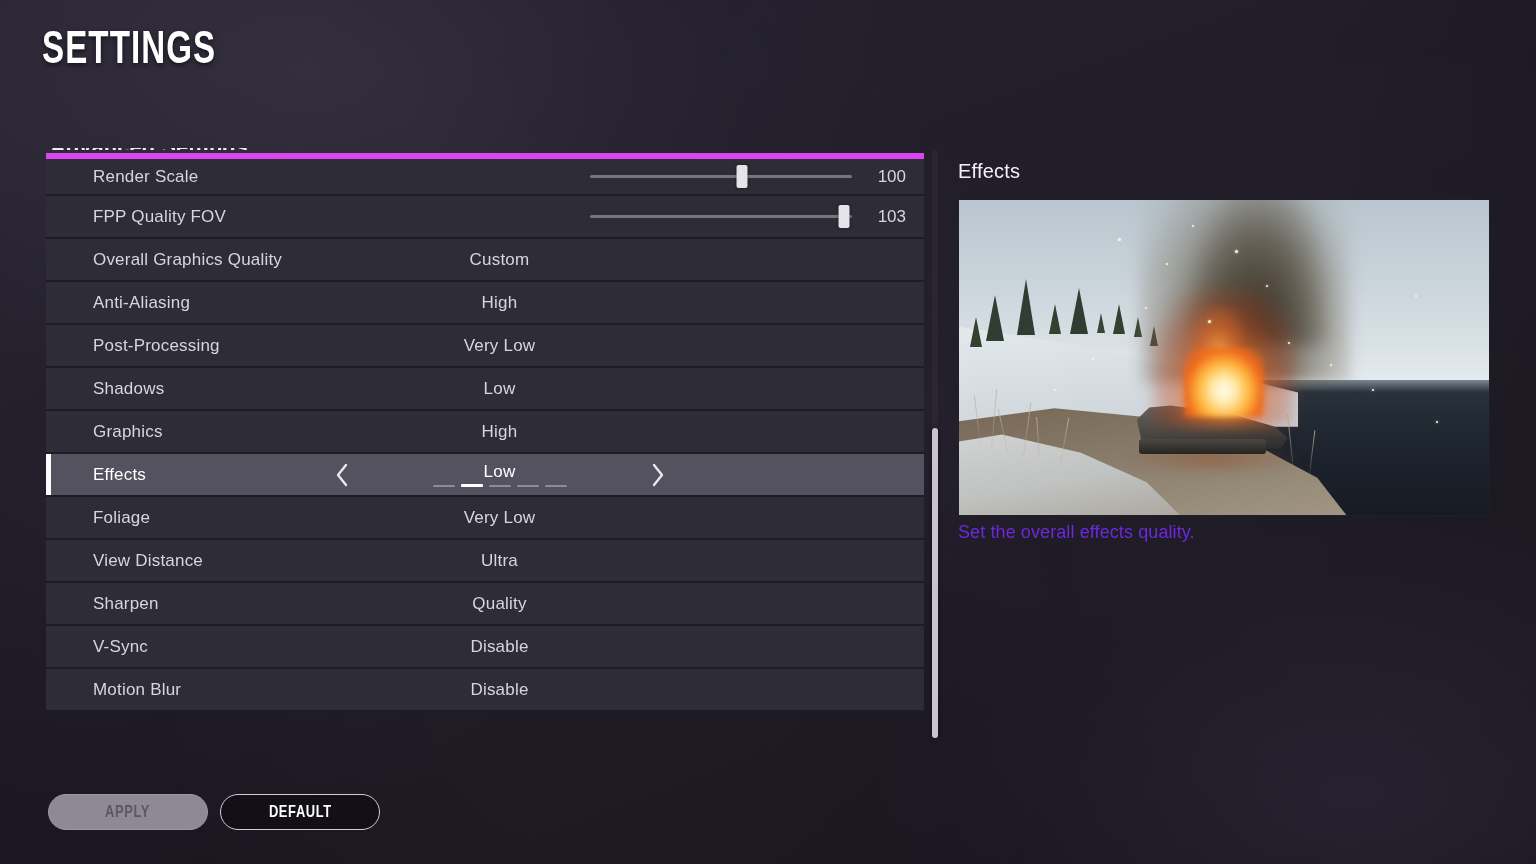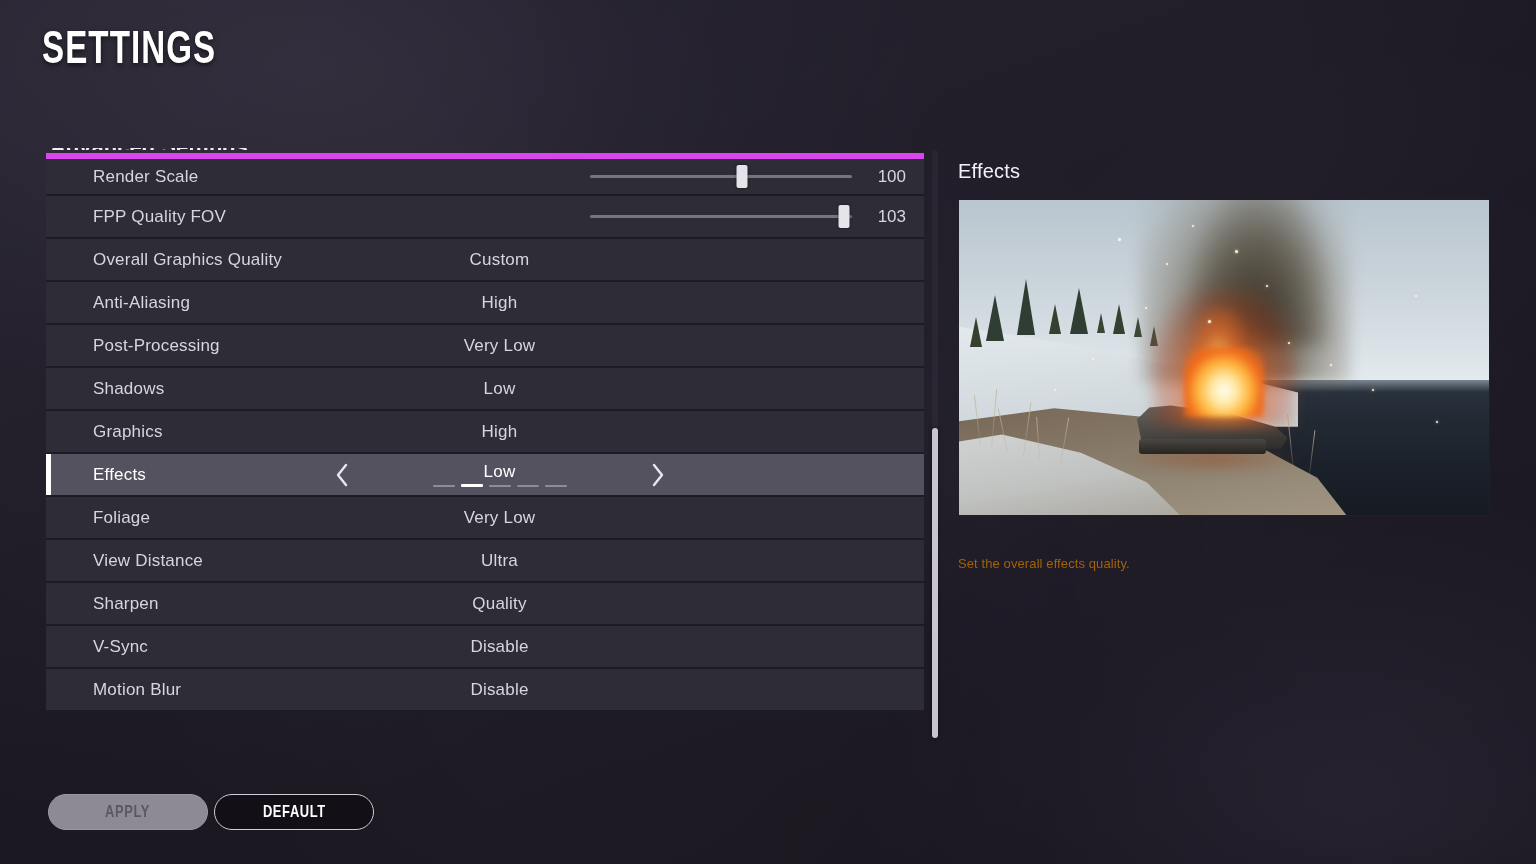--- a/index.html
+++ b/index.html
@@ -288,23 +288,23 @@
   }
   .preview-frame {
     width: 532px;
     height: 317px;
     position: relative;
     overflow: hidden;
     background: #10131a;
     border: 1px solid rgba(255,255,255,0.06);
   }
   .preview-desc {
-    margin-top: 40px;
-    font-size: 13px;
-    color: #a16207;
+    margin-top: 6px;
+    font-size: 18px;
+    color: #6d28d9;
     letter-spacing: 0.1px;
   }
 
   
   .sky {
     position: absolute; left:0; right:0; top:0; height:57%;
     background: linear-gradient(180deg, #b9c6cf 0%, #c8d2d9 42%, #d9e1e6 80%, #e4ebef 100%);
   }
   .sea {
     position: absolute; left:0; right:0; top:57%; bottom:0;
@@ -408,21 +408,21 @@
     border-radius: 50%;
     box-shadow: 0 0 3px rgba(255,220,160,0.9);
   }
 
   
   .footer {
     position: absolute;
     left: 48px;
     top: 794px;
     display: flex;
-    gap: 6px;
+    gap: 12px;
   }
   .btn {
     height: 36px;
     border-radius: 18px;
     display: flex;
     align-items: center;
     justify-content: center;
     font-size: 17px;
     font-weight: 700;
     letter-spacing: 0.8px;

